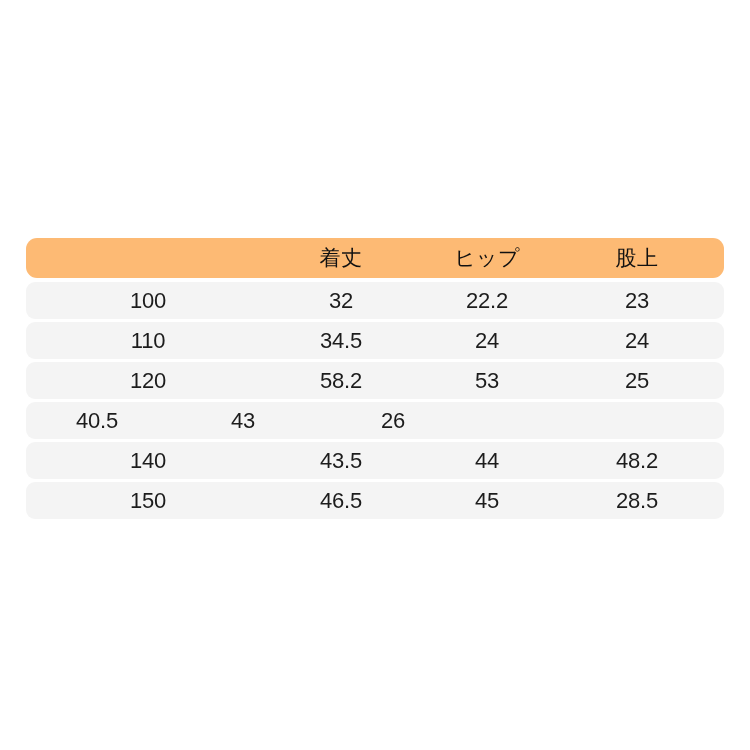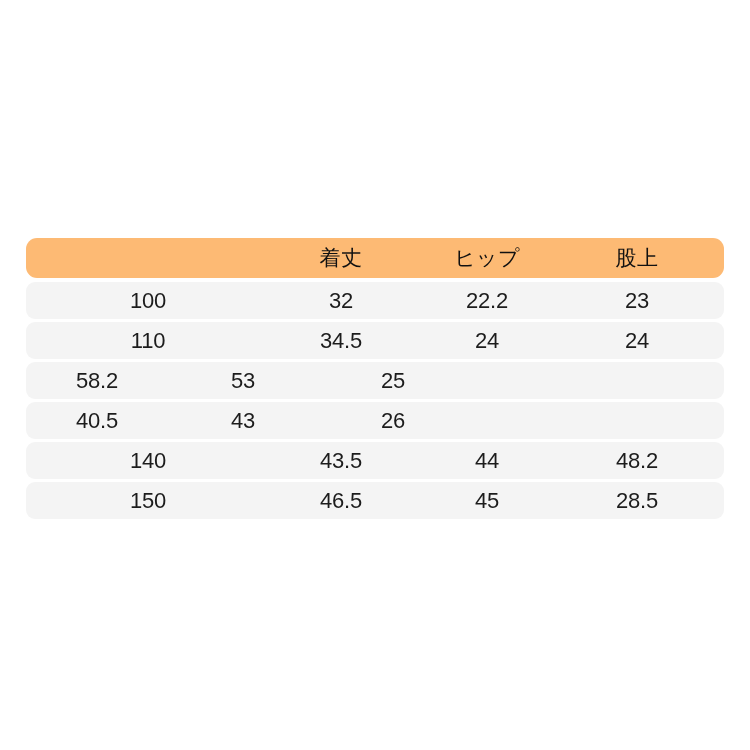--- a/index.html
+++ b/index.html
@@ -114,20 +114,21 @@
 
     <div class="row data-row">
       <div class="cell col-size">110</div>
       <div class="cell col-1">34.5</div>
       <div class="cell col-2">24</div>
       <div class="cell col-3">24</div>
       <div class="cell col-pad"></div>
     </div>
 
     <div class="row data-row">
+      <div class="cell col-size">120</div>
       <div class="cell col-1">58.2</div>
       <div class="cell col-2">53</div>
       <div class="cell col-3">25</div>
       <div class="cell col-pad"></div>
     </div>
 
     <div class="row data-row">
       <div class="cell col-1">40.5</div>
       <div class="cell col-2">43</div>
       <div class="cell col-3">26</div>

